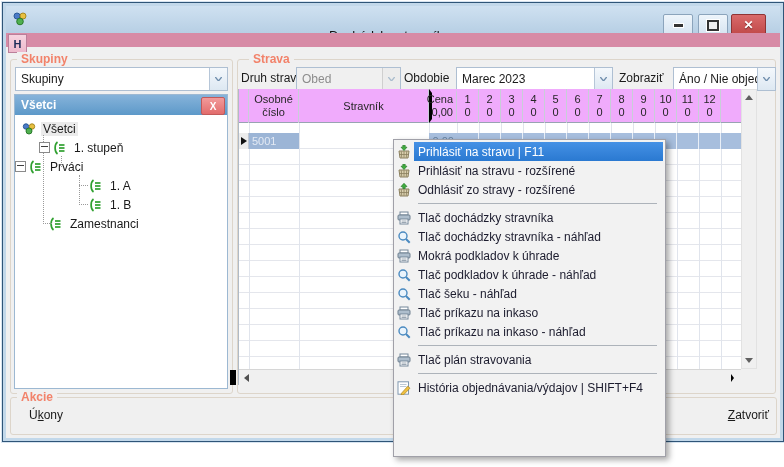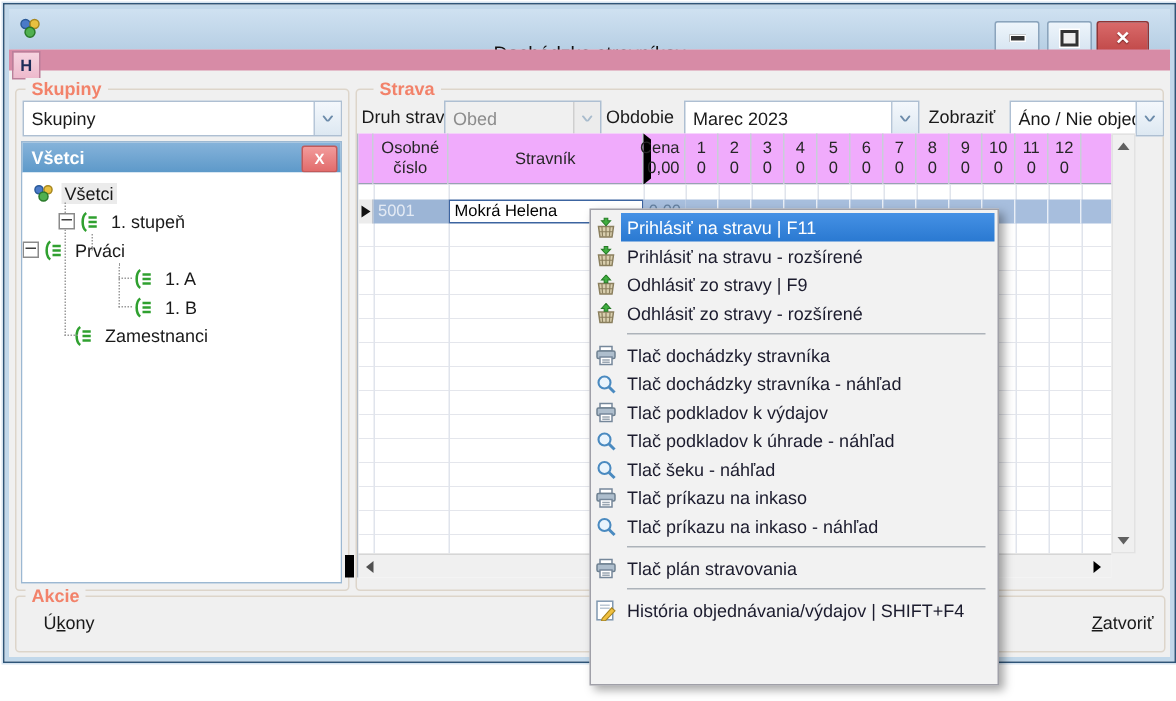--- a/index.html
+++ b/index.html
@@ -94,21 +94,21 @@
   #r0-cena{left:190px;width:28px;background:#a7bedd;color:#64809f;text-align:right;padding-right:3px;line-height:16px;}
   .r0day{background:#a7bedd;border-right:1px solid rgba(255,255,255,.75);}
   
   #grid-hscroll{position:absolute;left:0;top:280px;width:100%;height:16px;background:#f0f0f0;border-top:1px solid #d6d6d6;box-sizing:border-box;}
   #vscroll{left:738px;top:86px;width:16px;height:280px;background:#f0f0f0;border:1px solid #e2e2e2;box-sizing:border-box;}
   #vscroll-corner{left:738px;top:366px;width:16px;height:16px;background:#f0f0f0;}
   .sarrow{position:absolute;width:0;height:0;}
   .up{border-left:4px solid transparent;border-right:4px solid transparent;border-bottom:5px solid #606060;}
   .down{border-left:4px solid transparent;border-right:4px solid transparent;border-top:5px solid #606060;}
   .left{border-top:4px solid transparent;border-bottom:4px solid transparent;border-right:5px solid #505050;}
-  .right{border-top:4px solid transparent;border-bottom:4px solid transparent;border-left:5px solid #000000;}
+  .right{border-top:4px solid transparent;border-bottom:4px solid transparent;border-left:3px solid #000000;}
   #splitter{left:227px;top:367px;width:6px;height:15px;background:#000;}
 
   
   #context-menu{left:393px;top:139px;width:273px;height:318px;background:#f2f2f2;
                 border:1px solid #a0a0a8;box-sizing:border-box;box-shadow:3px 3px 6px rgba(0,0,0,.35);
                 z-index:50;padding-top:2px;}
   .menu-item{height:19px;display:flex;align-items:center;cursor:default;}
   .mi-icon{width:20px;flex:none;display:flex;align-items:center;justify-content:center;height:100%;}
   .mi-hl{flex:1;height:100%;display:flex;align-items:center;padding-left:4px;margin-right:2px;
          color:#1c1c2e;white-space:nowrap;overflow:hidden;}
@@ -356,21 +356,20 @@
             <div class="vline" style="left: 416px;"></div>
             <div class="vline" style="left: 438px;"></div>
             <div class="vline" style="left: 460px;"></div>
             <div class="vline" style="left: 482px;"></div>
           </div>
         <div id="row0">
           <div id="r0-gutter" class="r0cell">
               <span class="tri-right"></span>
             </div>
           <div id="r0-osobne" class="r0cell">5001</div>
-          <div id="r0-stravnik" class="r0cell">Mokrá Helena</div>
           <div id="r0-cena" class="r0cell">0,00</div>
           <div id="r0-days">
               <div class="r0cell r0day" style="left: 218px; width: 22px;"></div>
               <div class="r0cell r0day" style="left: 240px; width: 22px;"></div>
               <div class="r0cell r0day" style="left: 262px; width: 22px;"></div>
               <div class="r0cell r0day" style="left: 284px; width: 22px;"></div>
               <div class="r0cell r0day" style="left: 306px; width: 22px;"></div>
               <div class="r0cell r0day" style="left: 328px; width: 22px;"></div>
               <div class="r0cell r0day" style="left: 350px; width: 22px;"></div>
               <div class="r0cell r0day" style="left: 372px; width: 22px;"></div>
@@ -431,32 +430,20 @@
       </div>
       <div class="menu-item">
         <span class="mi-icon">
           <svg width="14" height="14" viewBox="0 0 14 14">
             <path d="M2 6 L12 6 L11 13 L3 13 Z" fill="#d9cfae" stroke="#8a7f5e"></path>
             <path d="M4.3 6.3 L4.7 12.7 M7 6.3 L7 12.7 M9.7 6.3 L9.3 12.7 M2.6 9.5 L11.4 9.5" stroke="#8a7f5e" stroke-width="0.8" fill="none"></path>
             <path d="M7 0.3 L10 3.6 L8.2 3.6 L8.2 5.5 L5.8 5.5 L5.8 3.6 L4 3.6 Z" fill="#3fae3f" stroke="#267a26" stroke-width="0.7"></path>
           </svg>
         </span>
         <span class="mi-hl">
-          <span>Odhlásiť zo stravy | F9</span>
-        </span>
-      </div>
-      <div class="menu-item">
-        <span class="mi-icon">
-          <svg width="14" height="14" viewBox="0 0 14 14">
-            <path d="M2 6 L12 6 L11 13 L3 13 Z" fill="#d9cfae" stroke="#8a7f5e"></path>
-            <path d="M4.3 6.3 L4.7 12.7 M7 6.3 L7 12.7 M9.7 6.3 L9.3 12.7 M2.6 9.5 L11.4 9.5" stroke="#8a7f5e" stroke-width="0.8" fill="none"></path>
-            <path d="M7 0.3 L10 3.6 L8.2 3.6 L8.2 5.5 L5.8 5.5 L5.8 3.6 L4 3.6 Z" fill="#3fae3f" stroke="#267a26" stroke-width="0.7"></path>
-          </svg>
-        </span>
-        <span class="mi-hl">
           <span>Odhlásiť zo stravy - rozšírené</span>
         </span>
       </div>
       <div class="menu-sep"></div>
       <div class="menu-item">
         <span class="mi-icon">
           <svg width="14" height="14" viewBox="0 0 14 14">
             <rect x="3" y="1" width="8" height="3" fill="#fff" stroke="#75879a"></rect>
             <rect x="1" y="4" width="12" height="5" rx="1" fill="#aebecd" stroke="#6e8090"></rect>
             <rect x="3" y="8" width="8" height="5" fill="#fff" stroke="#75879a"></rect>
@@ -483,21 +470,21 @@
         <span class="mi-icon">
           <svg width="14" height="14" viewBox="0 0 14 14">
             <rect x="3" y="1" width="8" height="3" fill="#fff" stroke="#75879a"></rect>
             <rect x="1" y="4" width="12" height="5" rx="1" fill="#aebecd" stroke="#6e8090"></rect>
             <rect x="3" y="8" width="8" height="5" fill="#fff" stroke="#75879a"></rect>
             <line x1="4.5" y1="10" x2="9.5" y2="10" stroke="#9aa6b2"></line>
             <line x1="4.5" y1="11.5" x2="9.5" y2="11.5" stroke="#9aa6b2"></line>
           </svg>
         </span>
         <span class="mi-hl">
-          <span>Tlač podkladov k výdajov</span>
+          <span>Mokrá podkladov k úhrade</span>
         </span>
       </div>
       <div class="menu-item">
         <span class="mi-icon">
           <svg width="14" height="14" viewBox="0 0 14 14">
             <circle cx="6" cy="6" r="4" fill="#eaf4fc" stroke="#4a8ac0" stroke-width="1.4"></circle>
             <line x1="9" y1="9" x2="12.7" y2="12.7" stroke="#4a8ac0" stroke-width="2"></line>
           </svg>
         </span>
         <span class="mi-hl">

